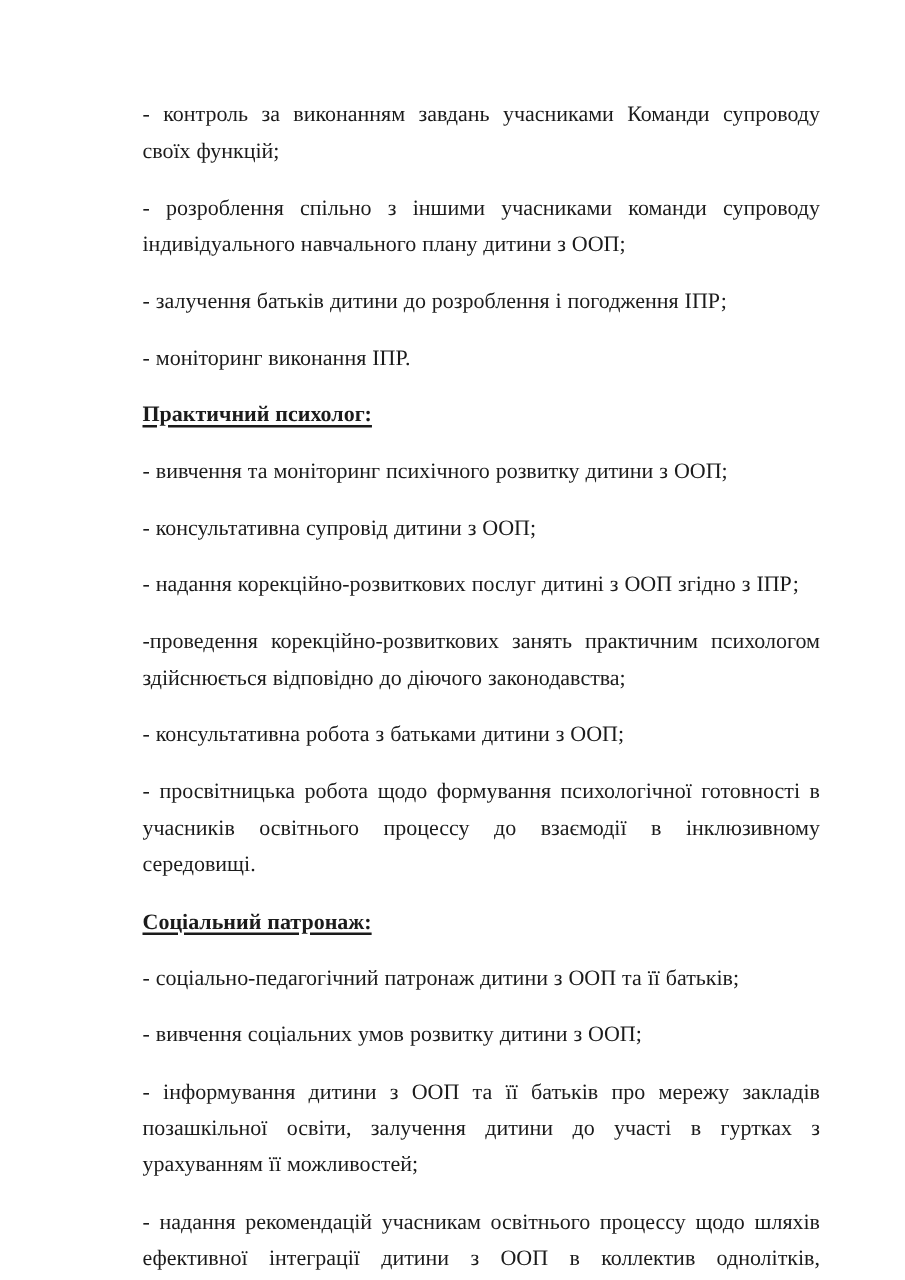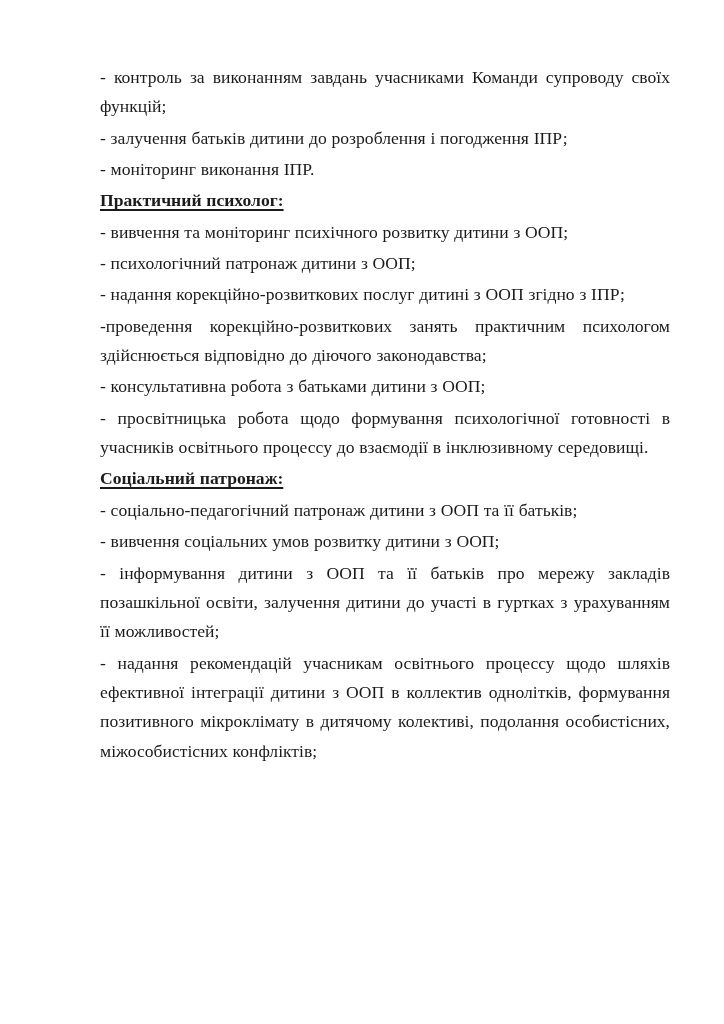--- a/index.html
+++ b/index.html
@@ -19,45 +19,46 @@
   .content {
     position: absolute;
     left: 98px;
     top: 61px;
     width: 574px;
     font-size: 17.6px;
     line-height: 29.35px;
     word-spacing: 0.02em;
   }
   .content p {
-    margin: 2px;
+    margin: 16px;
     padding: 0;
   }
   p.paragraph {
     text-align: justify;
   }
   p.heading {
     font-weight: 700;
     text-align: left;
     text-decoration: underline;
     text-decoration-thickness: 1.6px;
     text-underline-offset: 3px;
   }
 </style>
 </head>
 <body>
 
 <div class="page" style="background: rgb(255, 255, 255); color: rgb(27, 27, 27);">
   <div class="content">
       <p class="paragraph">- контроль за виконанням завдань учасниками Команди супроводу своїх функцій;</p>
+      <p class="paragraph">- розроблення спільно з іншими учасниками команди супроводу індивідуального навчального плану дитини з ООП;</p>
       <p class="paragraph">- залучення батьків дитини до розроблення і погодження ІПР;</p>
       <p class="paragraph">- моніторинг виконання ІПР.</p>
       <p class="heading">Практичний психолог:</p>
       <p class="paragraph">- вивчення та моніторинг психічного розвитку дитини з ООП;</p>
-      <p class="paragraph">- психологічний патронаж дитини з ООП;</p>
+      <p class="paragraph">- консультативна супровід дитини з ООП;</p>
       <p class="paragraph">- надання корекційно-розвиткових послуг дитині з ООП згідно з ІПР;</p>
       <p class="paragraph">-проведення корекційно-розвиткових занять практичним психологом здійснюється відповідно до діючого законодавства;</p>
       <p class="paragraph">- консультативна робота з батьками дитини з ООП;</p>
       <p class="paragraph">- просвітницька робота щодо формування психологічної готовності в учасників освітнього процессу до взаємодії в інклюзивному середовищі.</p>
       <p class="heading">Соціальний патронаж:</p>
       <p class="paragraph">- соціально-педагогічний патронаж дитини з ООП та її батьків;</p>
       <p class="paragraph">- вивчення соціальних умов розвитку дитини з ООП;</p>
       <p class="paragraph">- інформування дитини з ООП та її батьків про мережу закладів позашкільної освіти, залучення дитини до участі в гуртках з урахуванням її можливостей;</p>
       <p class="paragraph">- надання рекомендацій учасникам освітнього процессу щодо шляхів ефективної інтеграції дитини з ООП в коллектив однолітків, формування позитивного мікроклімату в дитячому колективі, подолання особистісних, міжособистісних конфліктів;</p>
     </div>

